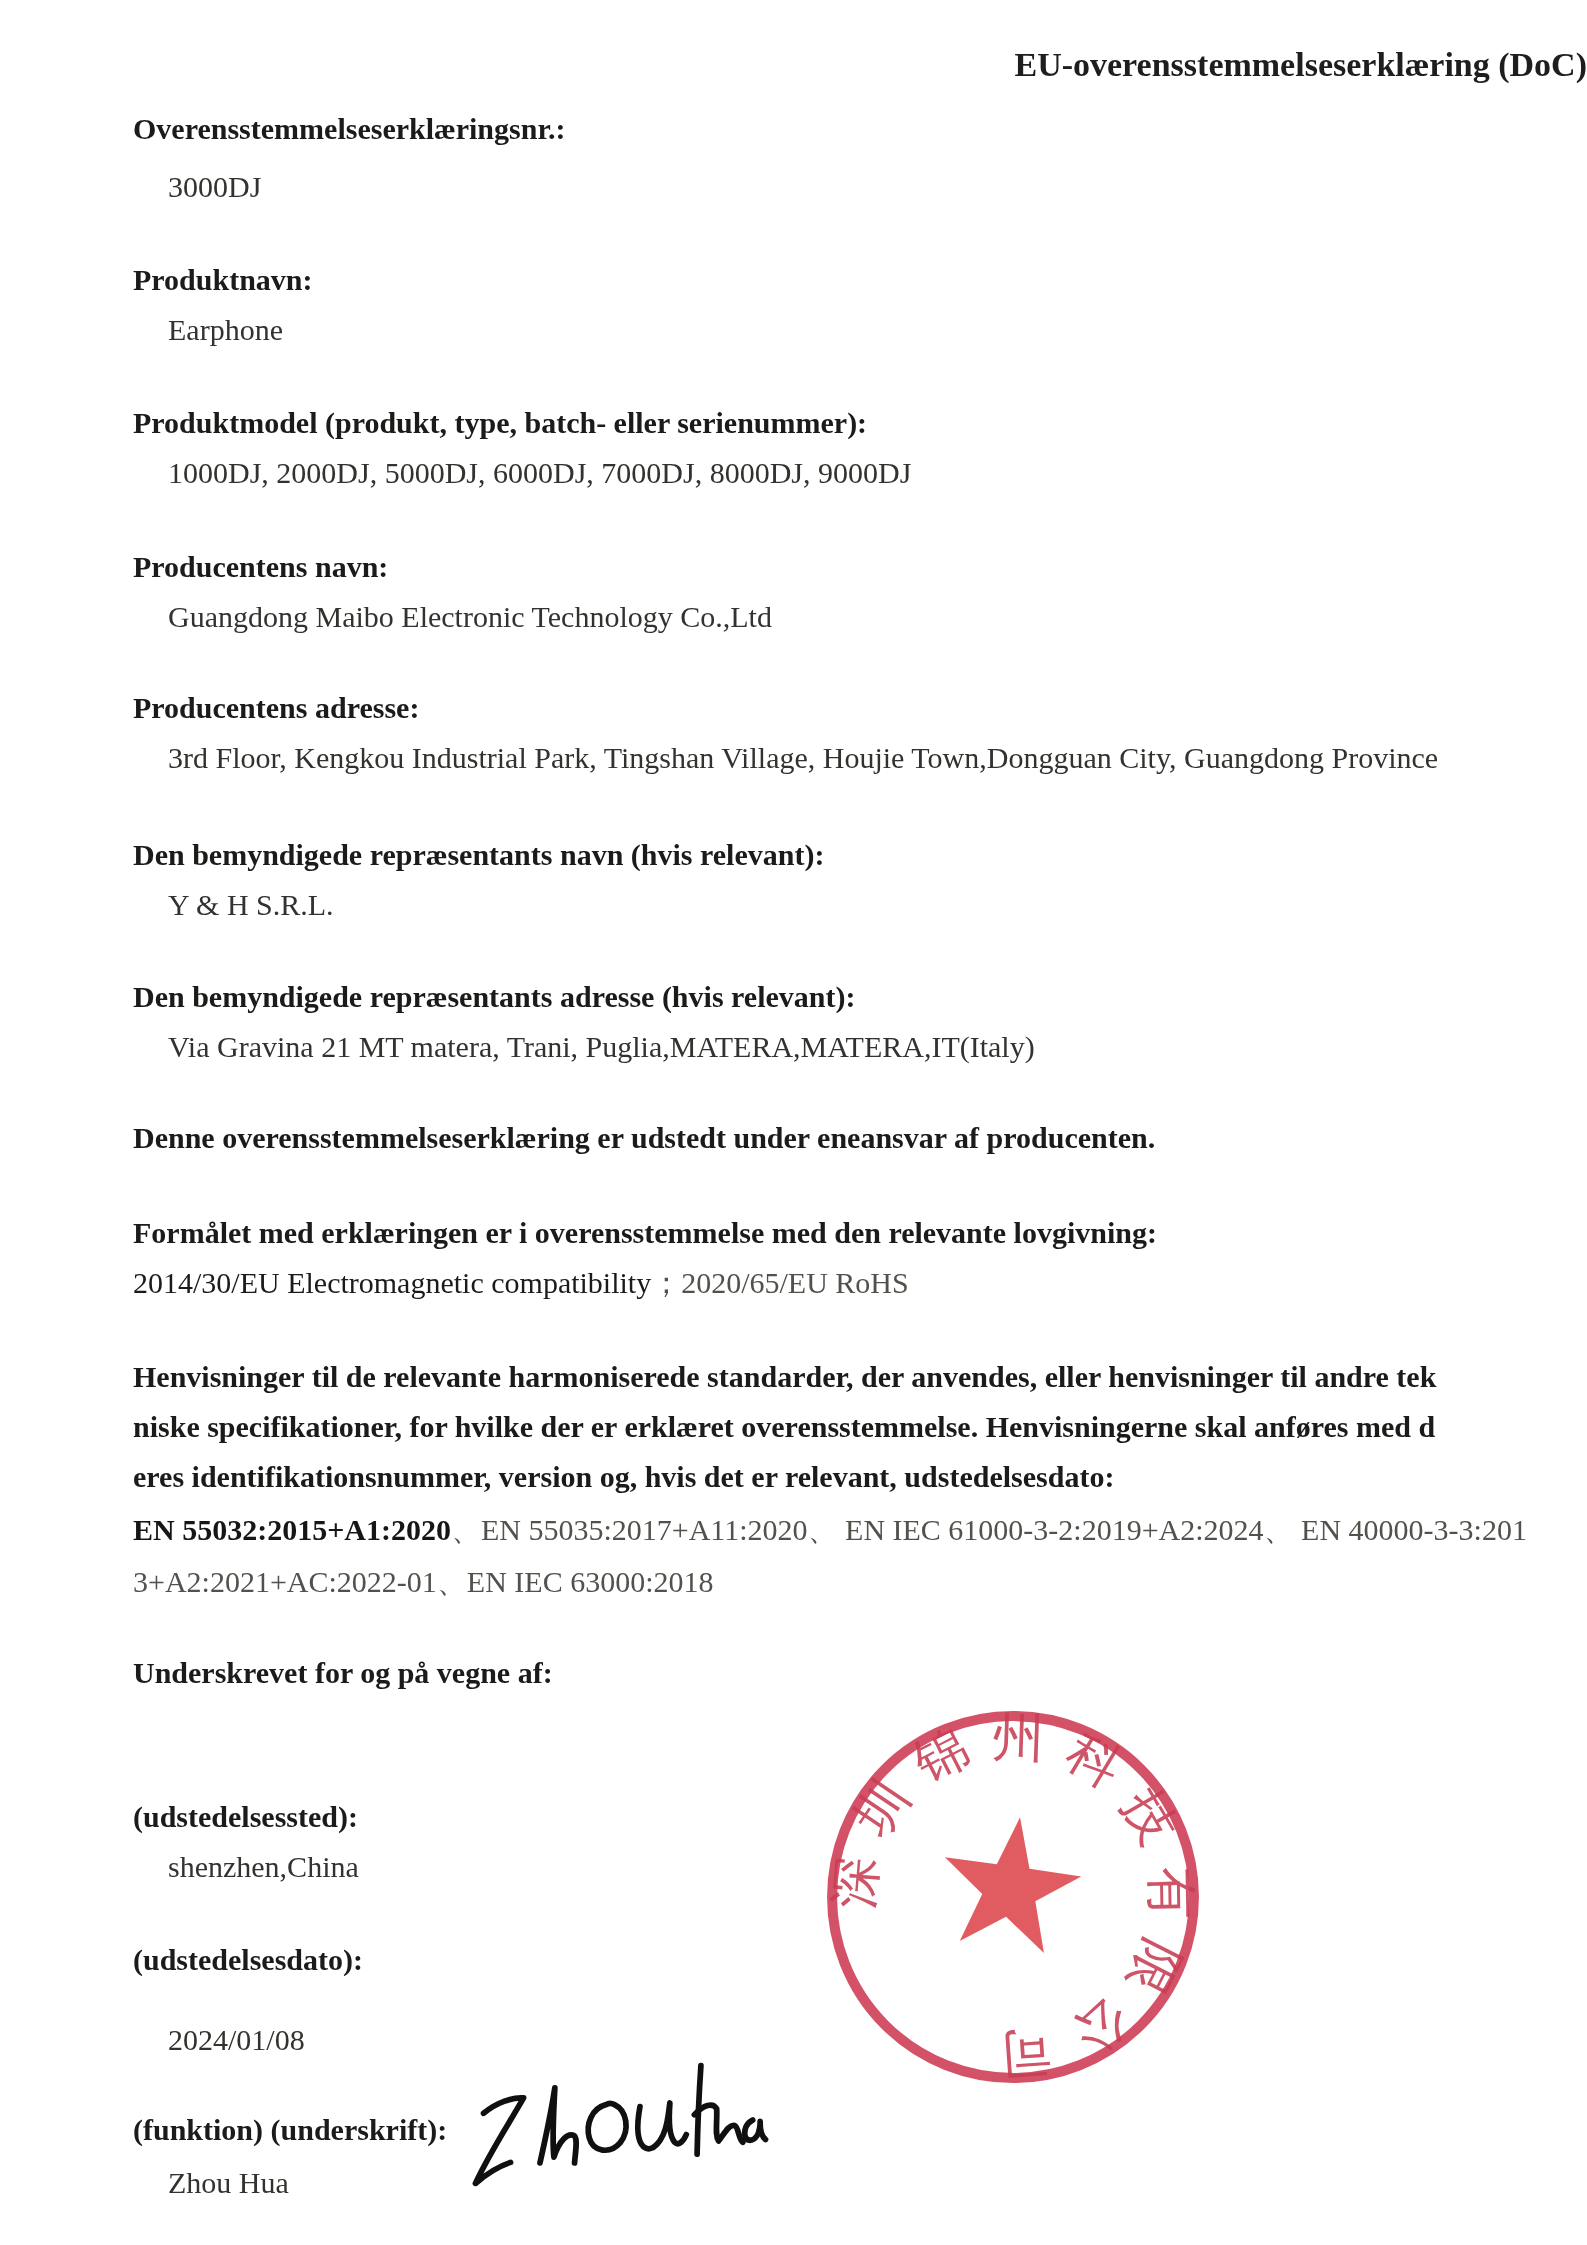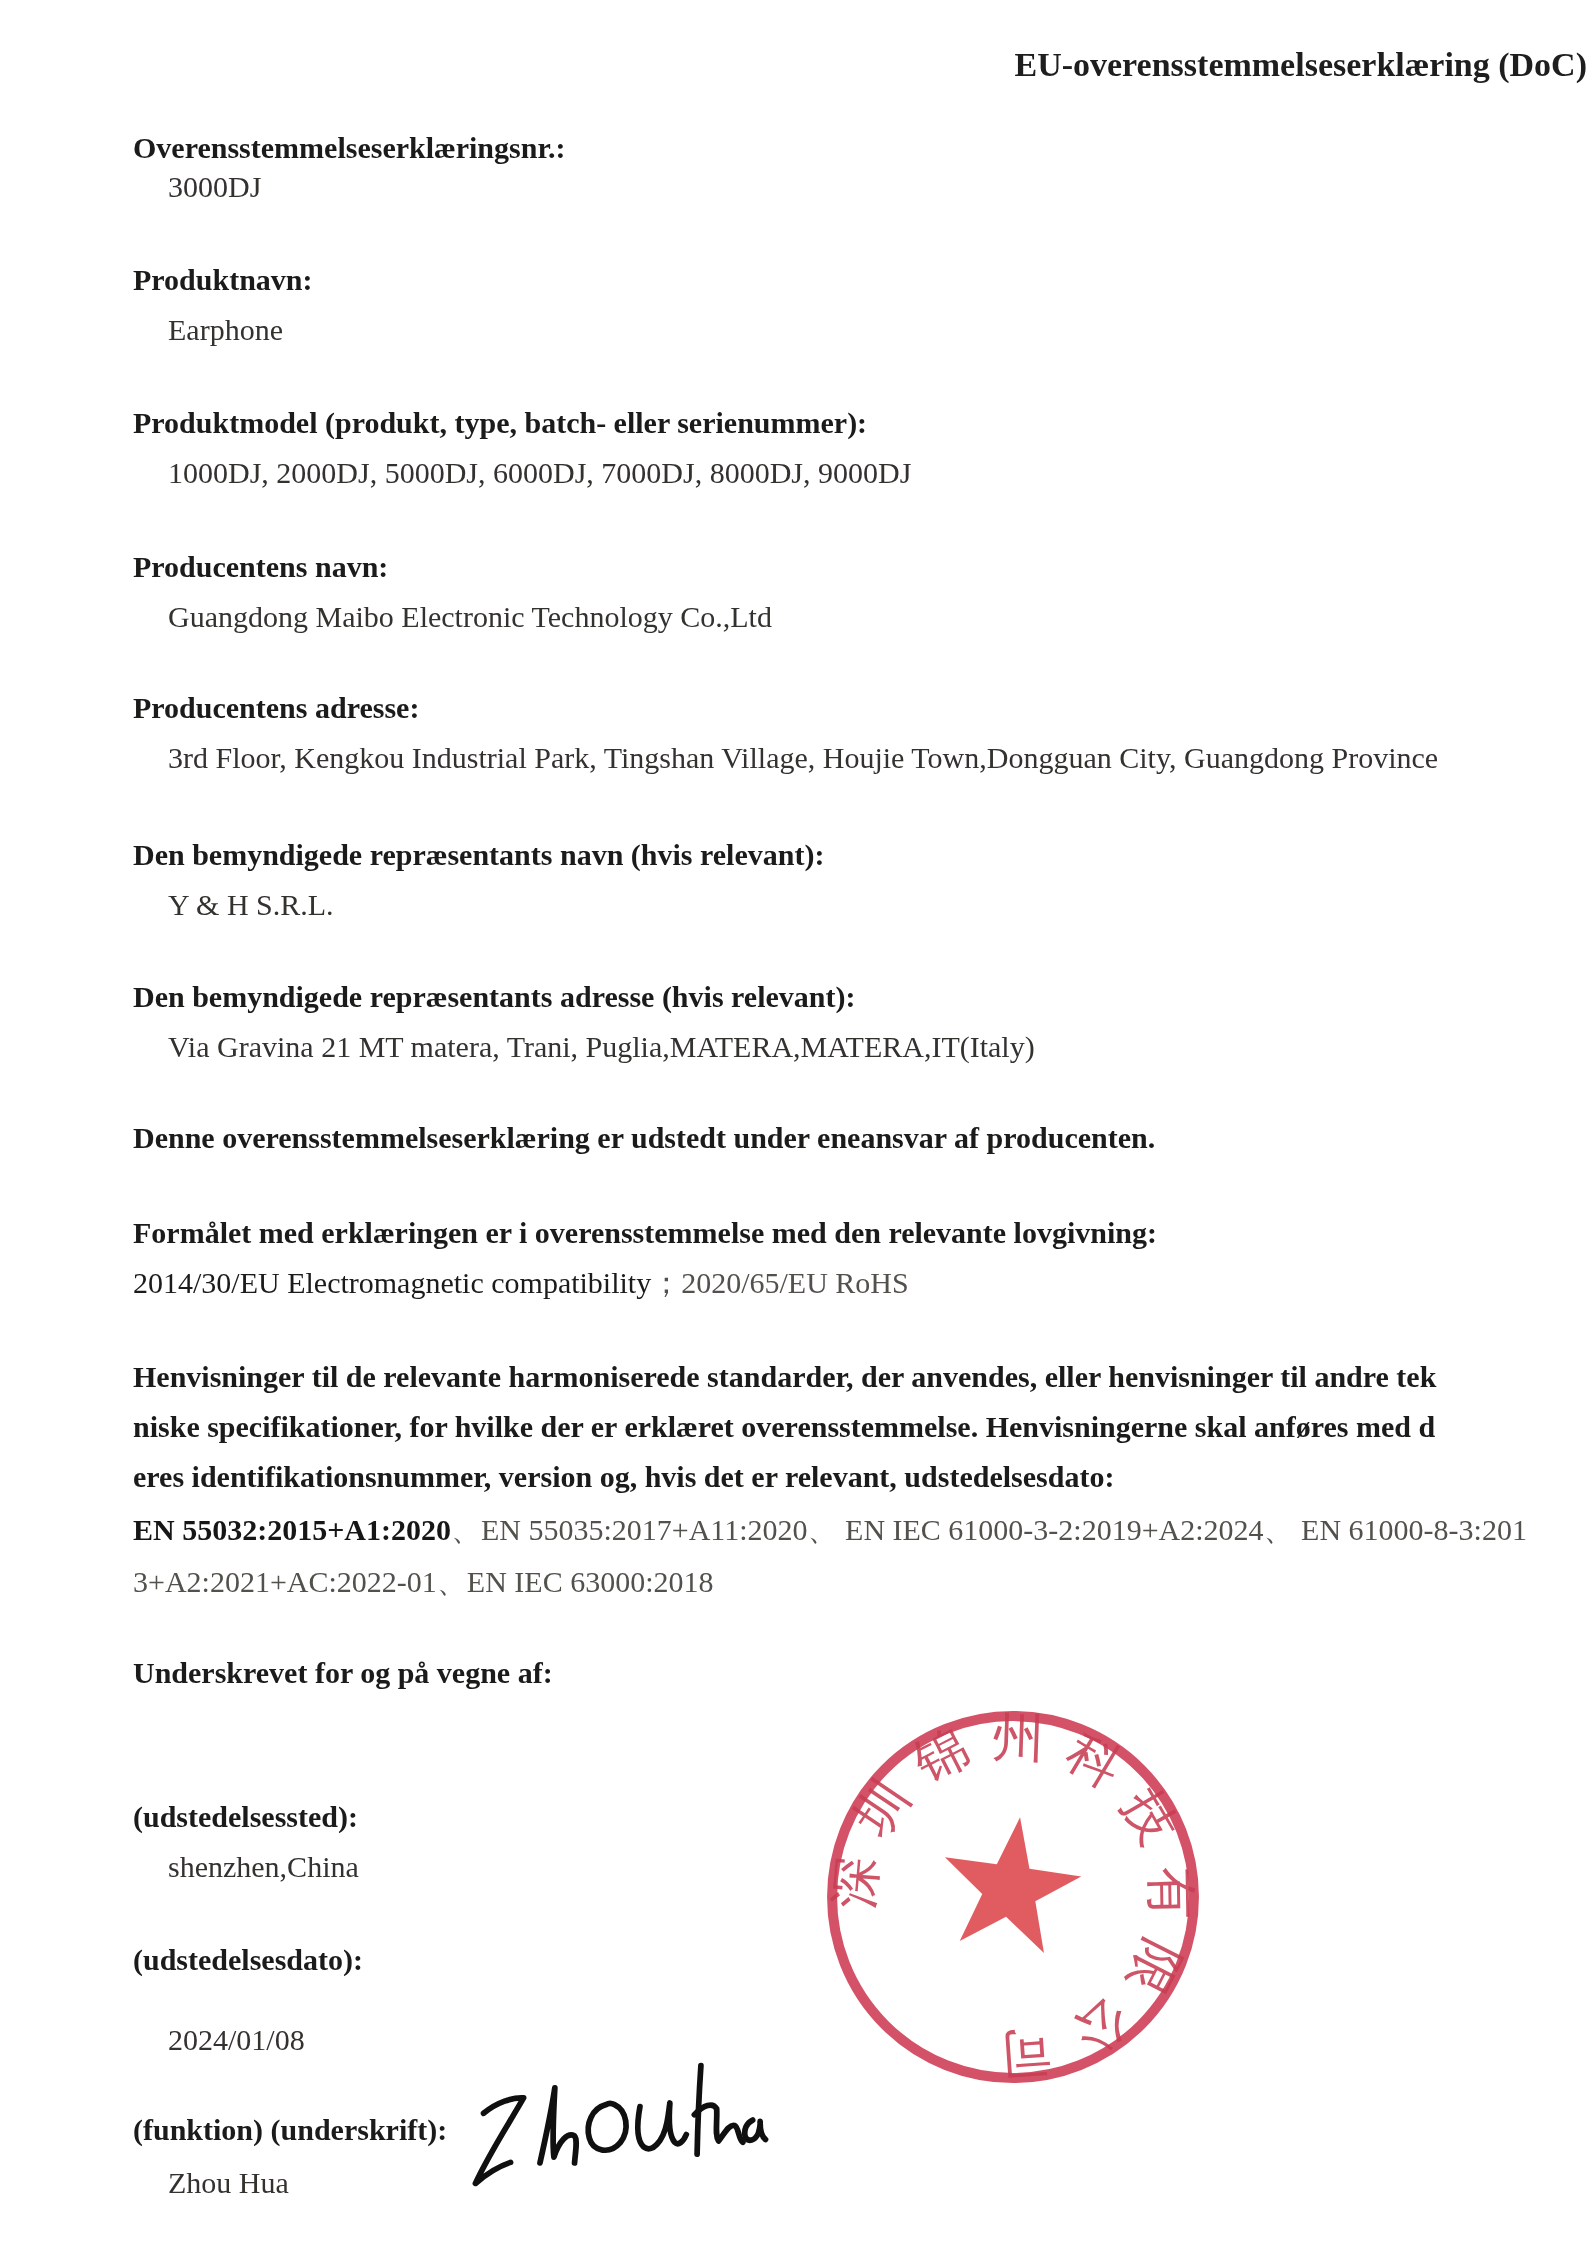--- a/index.html
+++ b/index.html
@@ -63,21 +63,21 @@
     stroke-linejoin:round;
   }
 </style>
 </head>
 <body>
 
 <div class="page">
 
   <div class="title" style="top:40px">EU-overensstemmelseserklæring (DoC)</div>
 
-  <div class="line lbl" style="top:123px">Overensstemmelseserklæringsnr.:</div>
+  <div class="line lbl" style="top:104px">Overensstemmelseserklæringsnr.:</div>
   <div class="line val" style="top:162px">3000DJ</div>
 
   <div class="line lbl" style="top:255px">Produktnavn:</div>
   <div class="line val" style="top:305px">Earphone</div>
 
   <div class="line lbl" style="top:398px">Produktmodel (produkt, type, batch- eller serienummer):</div>
   <div class="line val" style="top:448px">1000DJ, 2000DJ, 5000DJ, 6000DJ, 7000DJ, 8000DJ, 9000DJ</div>
 
   <div class="line lbl" style="top:542px">Producentens navn:</div>
   <div class="line val" style="top:592px">Guangdong Maibo Electronic Technology Co.,Ltd</div>
@@ -95,21 +95,21 @@
 
   <div class="line lbl" style="top:1208px">Formålet med erklæringen er i overensstemmelse med den relevante lovgivning:</div>
   <div class="line" style="top:1258px">
     <span class="dark">2014/30/EU Electromagnetic compatibility</span><span class="muted">；</span><span class="muted">2020/65/EU RoHS</span>
   </div>
 
   <div class="line lbl" style="top:1352px">Henvisninger til de relevante harmoniserede standarder, der anvendes, eller henvisninger til andre tek</div>
   <div class="line lbl" style="top:1402px">niske specifikationer, for hvilke der er erklæret overensstemmelse. Henvisningerne skal anføres med d</div>
   <div class="line lbl" style="top:1452px">eres identifikationsnummer, version og, hvis det er relevant, udstedelsesdato:</div>
   <div class="line" style="top:1505px">
-    <span class="boldpart">EN 55032:2015+A1:2020</span><span class="muted">、EN 55035:2017+A11:2020、 EN IEC 61000-3-2:2019+A2:2024、 EN 61000-8-3:201</span>
+    <span class="boldpart">EN 55032:2015+A1:2020</span><span class="muted">、EN 55035:2017+A11:2020、 EN IEC 61000-3-2:2019+A2:2024、 EN 40000-3-3:201</span>
   </div>
   <div class="line muted" style="top:1557px">3+A2:2021+AC:2022-01、EN IEC 63000:2018</div>
 
   <div class="line lbl" style="top:1648px">Underskrevet for og på vegne af:</div>
 
   <div class="line lbl" style="top:1792px">(udstedelsessted):</div>
   <div class="line val" style="top:1842px">shenzhen,China</div>
 
   <div class="line lbl" style="top:1935px">(udstedelsesdato):</div>
   <div class="line val" style="top:2015px">2024/01/08</div>

